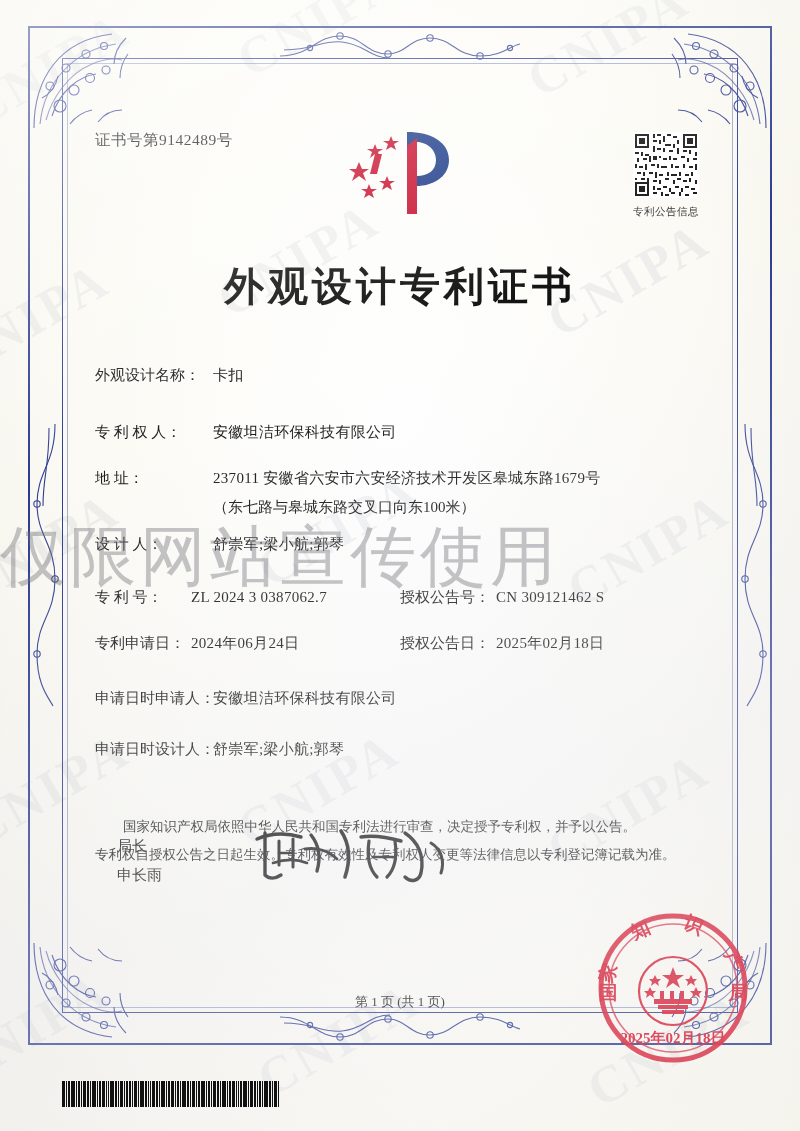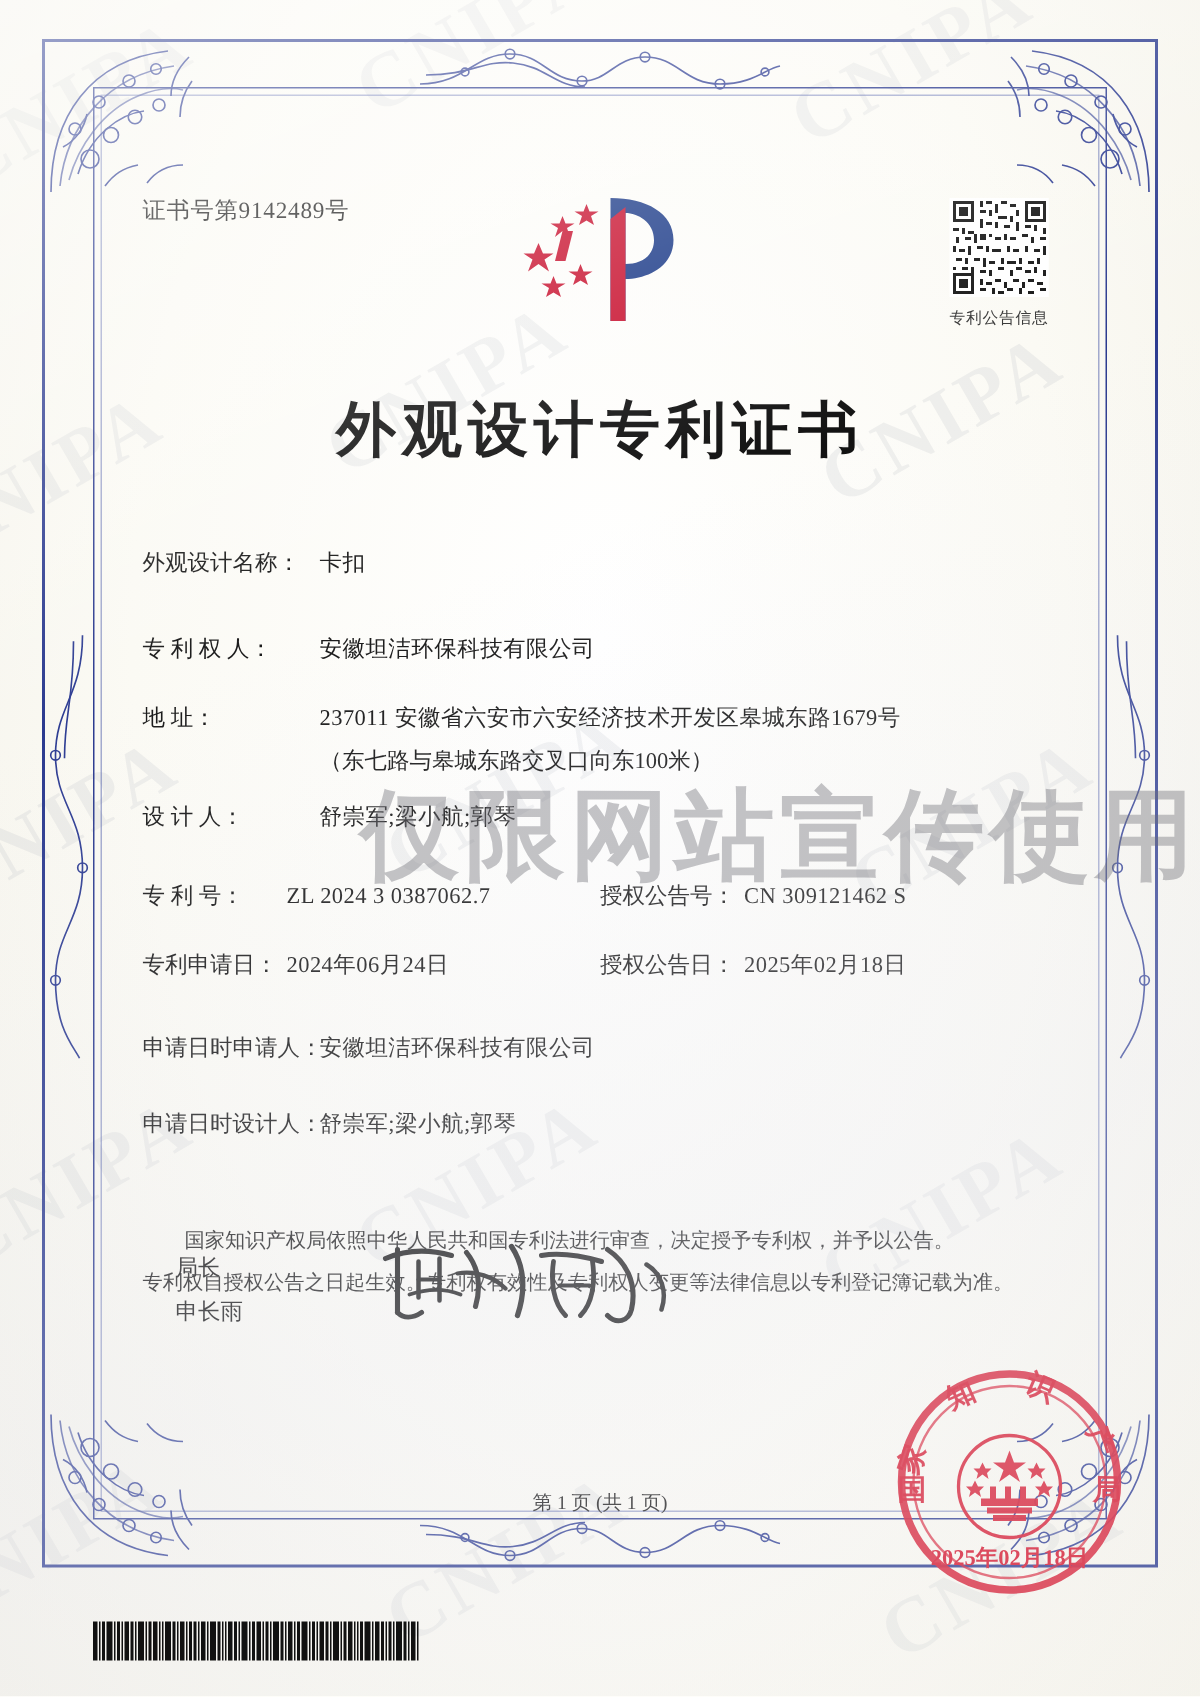--- a/index.html
+++ b/index.html
@@ -202,23 +202,23 @@
     text-align: center;
     font-size: 13px;
     color: #111;
   }
   
   .overlay-text {
     position: absolute;
     top: 512px;
     left: 0;
     width: 800px;
-    text-align: right;
+    text-align: left;
     font-size: 66px;
-    font-weight: 700;
+    font-weight: 400;
     color: rgba(110, 110, 118, 0.40);
     letter-spacing: 4px;
     font-family: "Liberation Sans", sans-serif;
     pointer-events: none;
   }
   
   .barcode {
     position: absolute;
     left: 62px;
     bottom: 24px;

